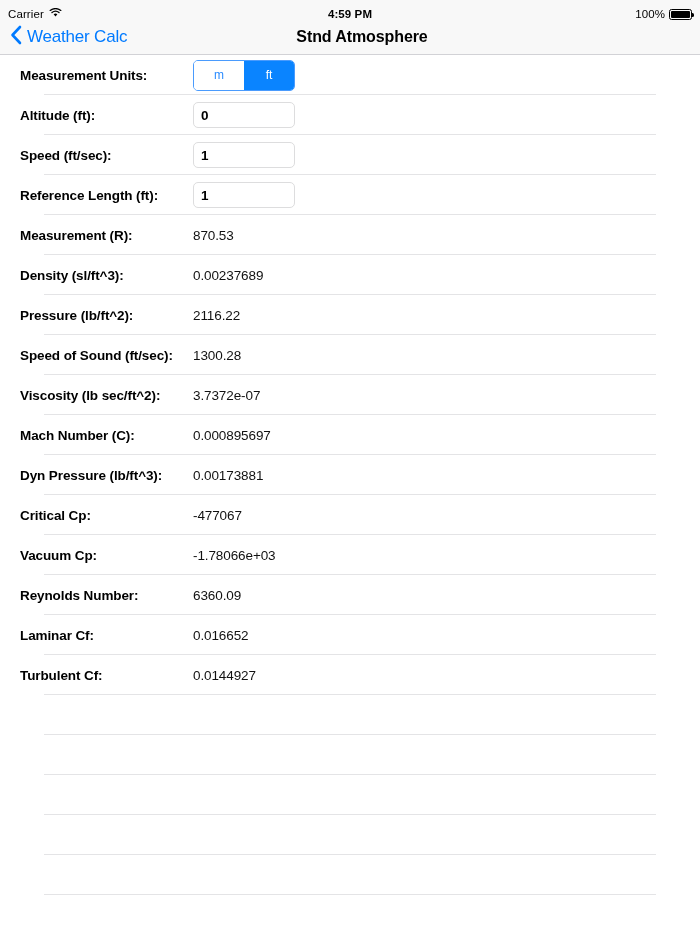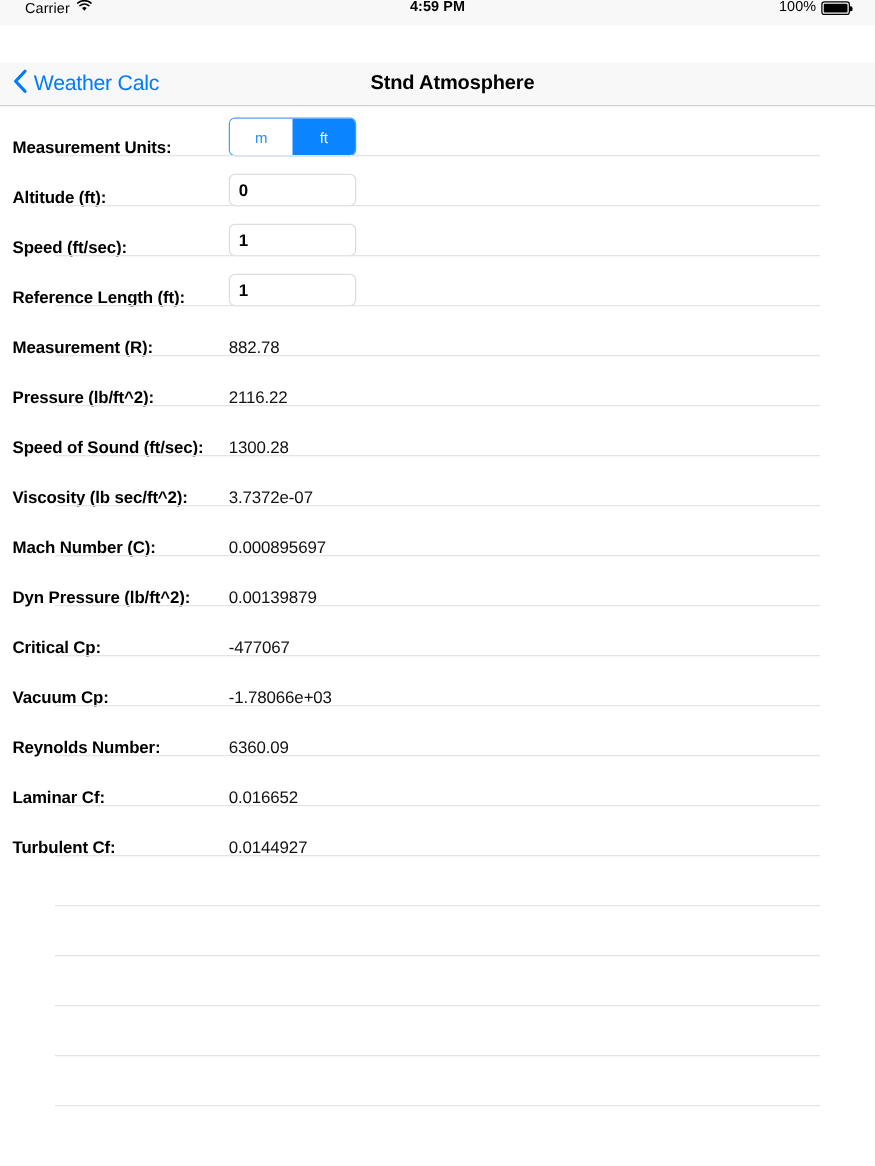--- a/index.html
+++ b/index.html
@@ -17,22 +17,22 @@
     color: #000000;
     overflow: hidden;
     position: relative;
   }
 
   
   .status-bar {
     height: 20px;
     background: #f8f8f8;
     display: flex;
-    align-items: flex-start;
-    padding: 0 20px;
+    align-items: flex-end;
+    padding: 0 8px;
     font-size: 11.5px;
     color: #000;
     position: relative;
   }
   .status-left {
     display: flex;
     align-items: center;
     gap: 5px;
   }
   .status-carrier { font-size: 11.5px; letter-spacing: 0.1px; }
@@ -82,21 +82,20 @@
 
   
   .nav-bar {
     height: 35px;
     background: #f8f8f8;
     border-bottom: 0.5px solid #d2d2d6;
     display: flex;
     align-items: center;
     position: relative;
     padding: 0 10px;
-    margin-top: 30px;
   }
   .back-button {
     display: flex;
     align-items: center;
     gap: 5px;
     cursor: pointer;
     z-index: 2;
   }
   .chevron-left {
     display: block;
@@ -118,23 +117,23 @@
     padding-left: 24px;
   }
 
   
   .table {
     background: #fff;
   }
   .row {
     height: 40px;
     display: flex;
-    align-items: flex-end;
-    position: relative;
-    padding-left: 10px;
+    align-items: center;
+    position: relative;
+    padding-left: 20px;
   }
   .row:after {
     content: "";
     position: absolute;
     left: 44px;
     right: 44px;
     bottom: 0;
     height: 1px;
     background: #e4e4e6;
   }
@@ -251,23 +250,27 @@
     <input class="text-input" type="text" value="1" style="">
   </div>
 
   <div class="row">
     <span class="row-label">Reference Length (ft):</span>
     <input class="text-input" type="text" value="1" style="">
   </div>
 
   <div class="row">
     <span class="row-label">Measurement (R):</span>
-    <span class="row-value">882.78</span>
-  </div>
-
+    <span class="row-value">870.53</span>
+  </div>
+
+  <div class="row">
+    <span class="row-label">Density (sl/ft^3):</span>
+    <span class="row-value">0.00237689</span>
+  </div>
 
   <div class="row">
     <span class="row-label">Pressure (lb/ft^2):</span>
     <span class="row-value">2116.22</span>
   </div>
 
   <div class="row">
     <span class="row-label">Speed of Sound (ft/sec):</span>
     <span class="row-value">1300.28</span>
   </div>
@@ -276,22 +279,22 @@
     <span class="row-label">Viscosity (lb sec/ft^2):</span>
     <span class="row-value">3.7372e-07</span>
   </div>
 
   <div class="row">
     <span class="row-label">Mach Number (C):</span>
     <span class="row-value">0.000895697</span>
   </div>
 
   <div class="row">
-    <span class="row-label">Dyn Pressure (lb/ft^2):</span>
-    <span class="row-value">0.00139879</span>
+    <span class="row-label">Dyn Pressure (lb/ft^3):</span>
+    <span class="row-value">0.00173881</span>
   </div>
 
   <div class="row">
     <span class="row-label">Critical Cp:</span>
     <span class="row-value">-477067</span>
   </div>
 
   <div class="row">
     <span class="row-label">Vacuum Cp:</span>
     <span class="row-value">-1.78066e+03</span>

